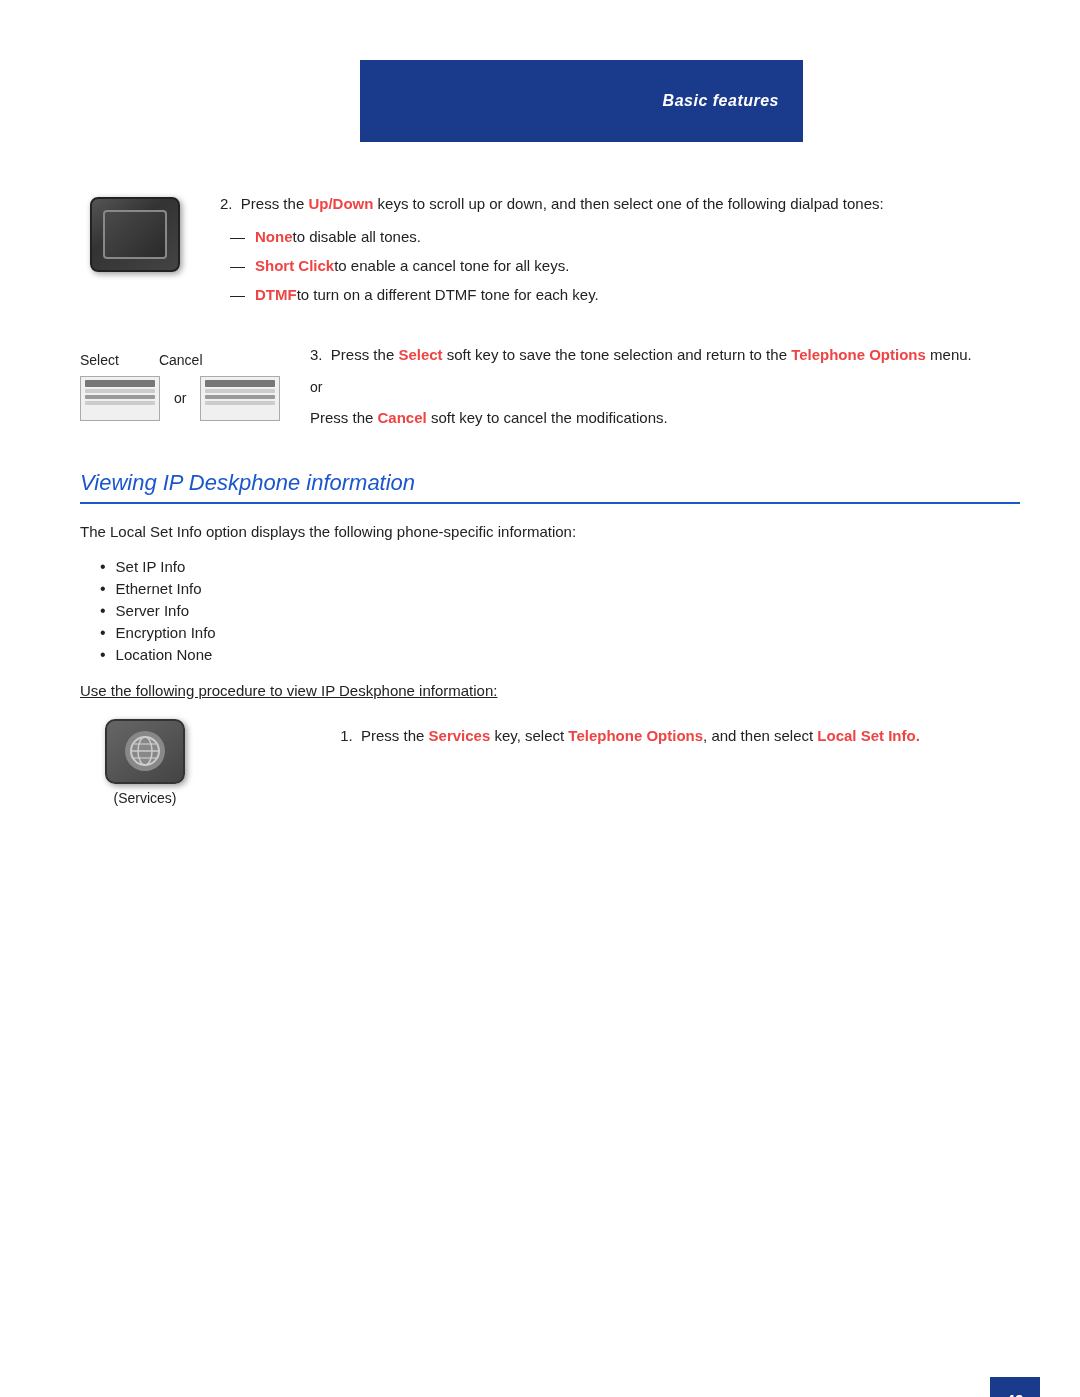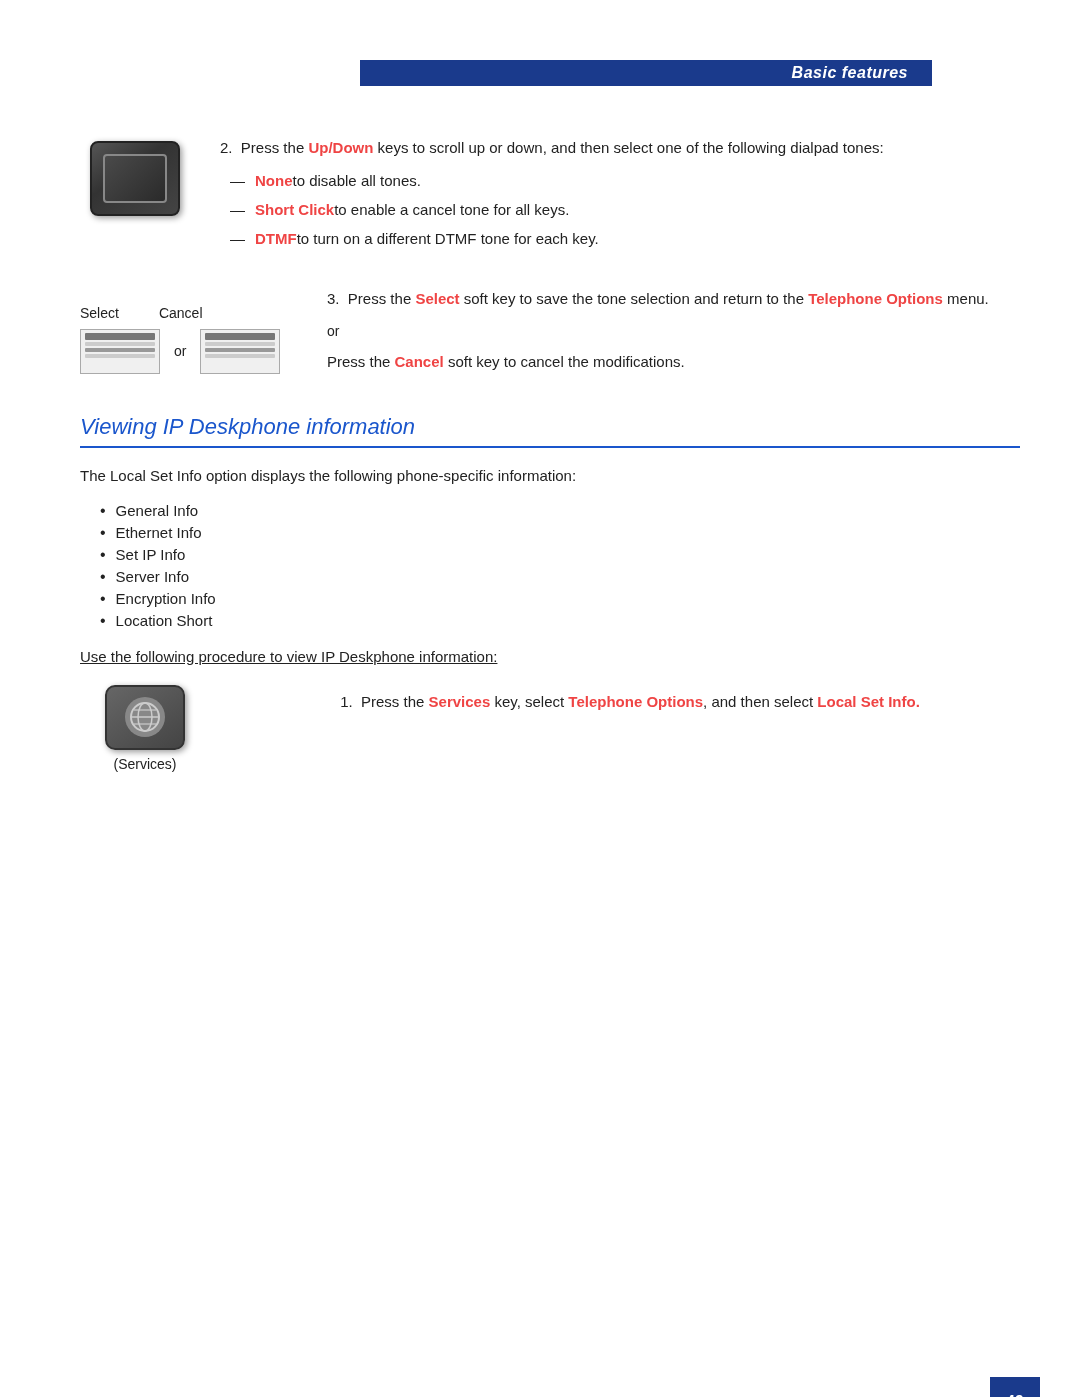--- a/index.html
+++ b/index.html
@@ -15,25 +15,25 @@
 
     .page-container {
       width: 100%;
       min-height: 1397px;
       position: relative;
       padding: 0;
     }
 
     
     .header-banner {
-      width: 572px;
+      width: 443px;
       background: #1a3a8c;
       margin-left: 360px;
       margin-top: 60px;
-      padding: 4px 24px;
+      padding: 32px 24px;
       display: flex;
       justify-content: flex-end;
       align-items: center;
     }
 
     .header-title {
       color: #ffffff;
       font-size: 16px;
       font-weight: bold;
       font-style: italic;
@@ -111,24 +111,23 @@
     .bullet-list li::before {
       content: '—';
       margin-right: 10px;
       color: #222;
       flex-shrink: 0;
     }
 
     
     .step3-section {
       display: flex;
-      align-items: flex-end;
+      align-items: center;
       margin-bottom: 15px;
       margin-top: 1px;
-      gap: 17px;
     }
 
     .step3-image-area {
       width: 200px;
       min-width: 200px;
       margin-right: 30px;
       display: flex;
       flex-direction: column;
       align-items: flex-start;
     }
@@ -382,36 +381,33 @@
     </div>
 
     <div class="section-title-container">
       <h2 class="section-title">Viewing IP Deskphone information</h2>
     </div>
 
     <p class="section-desc">The Local Set Info option displays the following phone-specific information:</p>
 
     <ul class="info-list">
       <li>
-          <span>General Info</span>
+          <span>Set IP Info</span>
         </li>
       <li>
           <span>Ethernet Info</span>
-        </li>
-      <li>
-          <span>Set IP Info</span>
         </li>
       <li>
           <span>Server Info</span>
         </li>
       <li>
           <span>Encryption Info</span>
         </li>
       <li>
-          <span>Location Short</span>
+          <span>Location None</span>
         </li>
     </ul>
 
     <p class="procedure-text">Use the following procedure to view IP Deskphone information:</p>
 
     <div class="services-section">
       <div class="services-image">
         <div class="services-key">
           <div class="services-icon">
             <svg width="36" height="36" viewBox="0 0 36 36">

